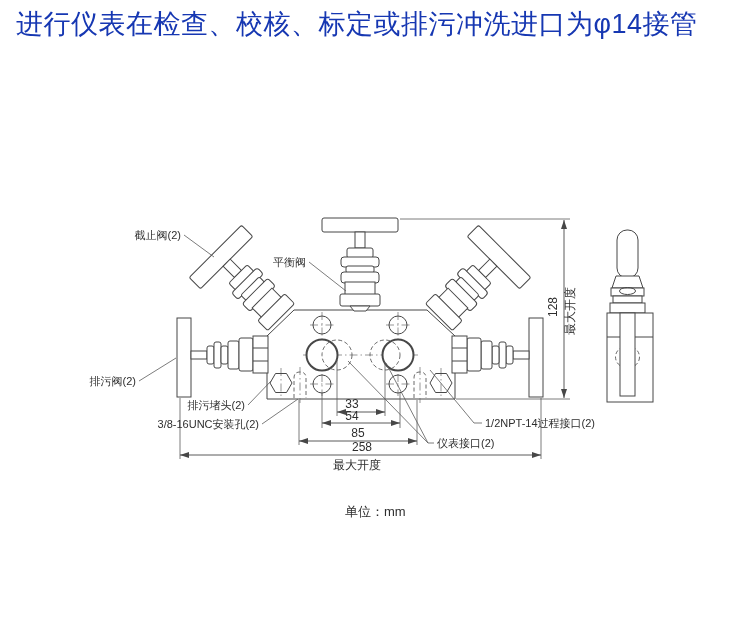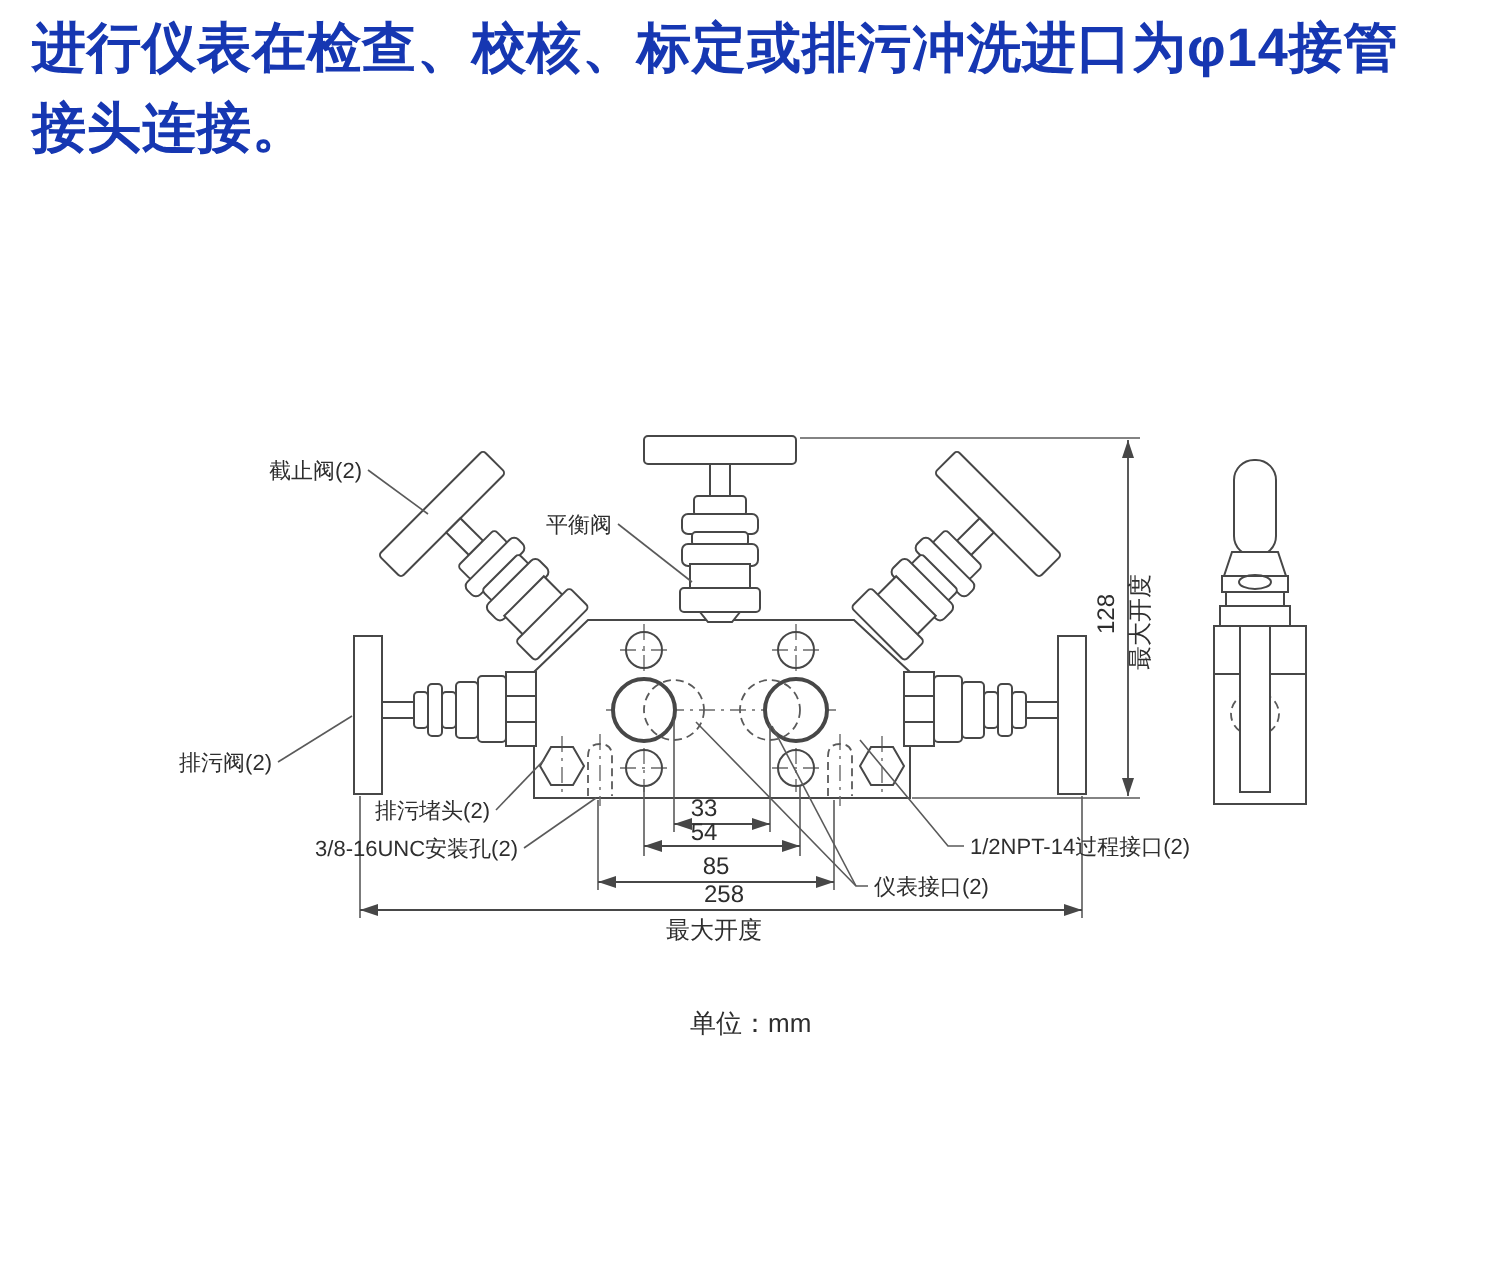--- a/index.html
+++ b/index.html
@@ -1,40 +1,39 @@
 <!DOCTYPE html>
 <html><head>
 <meta charset="utf-8">
 <style>
   html,body{margin:0;padding:0;background:#ffffff;}
   .page{position:relative;width:750px;height:644px;background:#ffffff;overflow:hidden;
         font-family:"Liberation Sans",sans-serif;}
   .intro{position:absolute;left:16px;top:4px;width:720px;color:#1637b2;
-         font-weight:bold;font-size:27px;line-height:40px;letter-spacing:0.5px;}
+         font-weight:normal;font-size:27px;line-height:40px;letter-spacing:0.5px;}
   .intro div{white-space:nowrap;}
   svg{position:absolute;left:0;top:0;}
   .ln{fill:none;stroke:#474747;stroke-width:1;}
   .fw{fill:#ffffff;stroke:#474747;stroke-width:1;}
   .thk{fill:#ffffff;stroke:#474747;stroke-width:2;}
   .thin{fill:none;stroke:#5a5a5a;stroke-width:0.8;}
   .dash{fill:none;stroke:#5a5a5a;stroke-width:0.9;stroke-dasharray:4 2.5;}
   .cl{fill:none;stroke:#6a6a6a;stroke-width:0.7;stroke-dasharray:8 3 1.5 3;}
   .dim{fill:none;stroke:#474747;stroke-width:0.9;}
   text.lbl{font-size:11px;fill:#2e2e2e;}
   text.dimtxt{font-size:12px;fill:#2e2e2e;}
   text.unit{font-size:13px;fill:#2e2e2e;}
 </style>
 </head>
 <body>
 
 <div class="page">
 
   <div class="intro">
     <div>进行仪表在检查、校核、标定或排污冲洗进口为φ14接管</div>
-    <div>接头连接。</div>
   </div>
 
   <svg width="750" height="644" viewBox="0 0 750 644">
     <defs>
       <marker id="arw" markerWidth="11" markerHeight="8" refX="9.5" refY="3" orient="auto-start-reverse" markerUnits="userSpaceOnUse">
         <path d="M0.5,0 L9.5,3 L0.5,6 z" fill="#474747"></path>
       </marker>
     </defs>
 
     <g>

